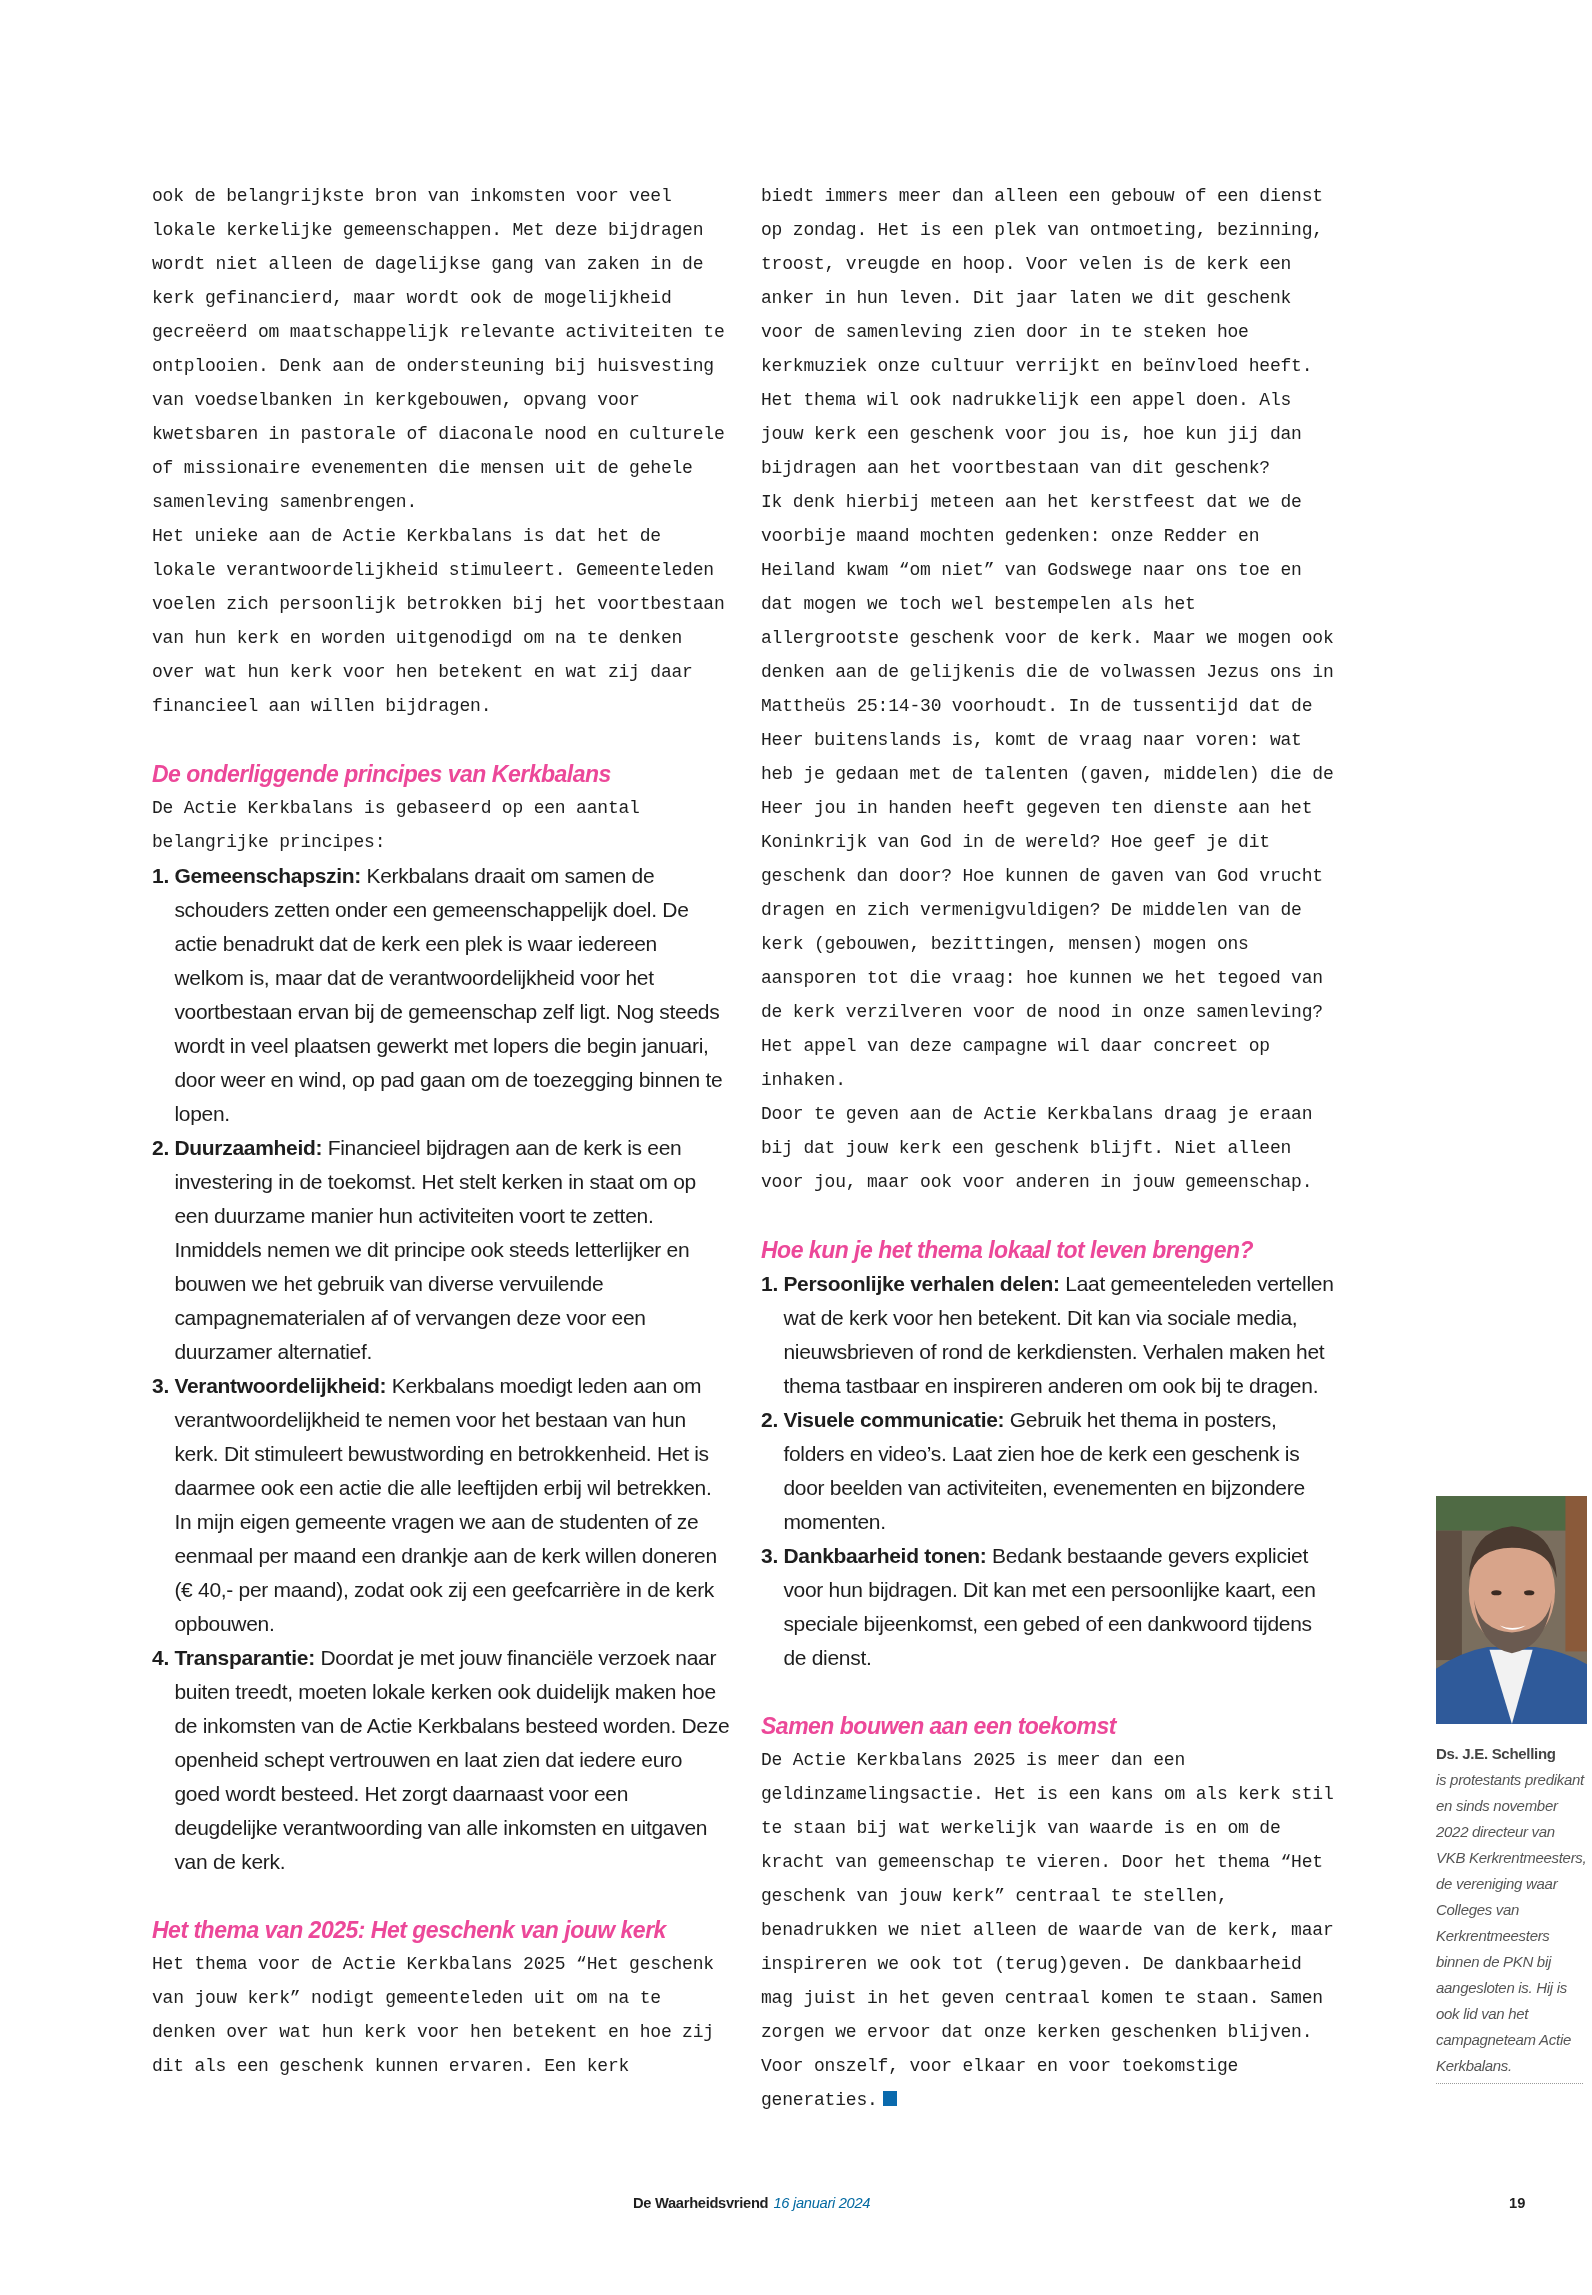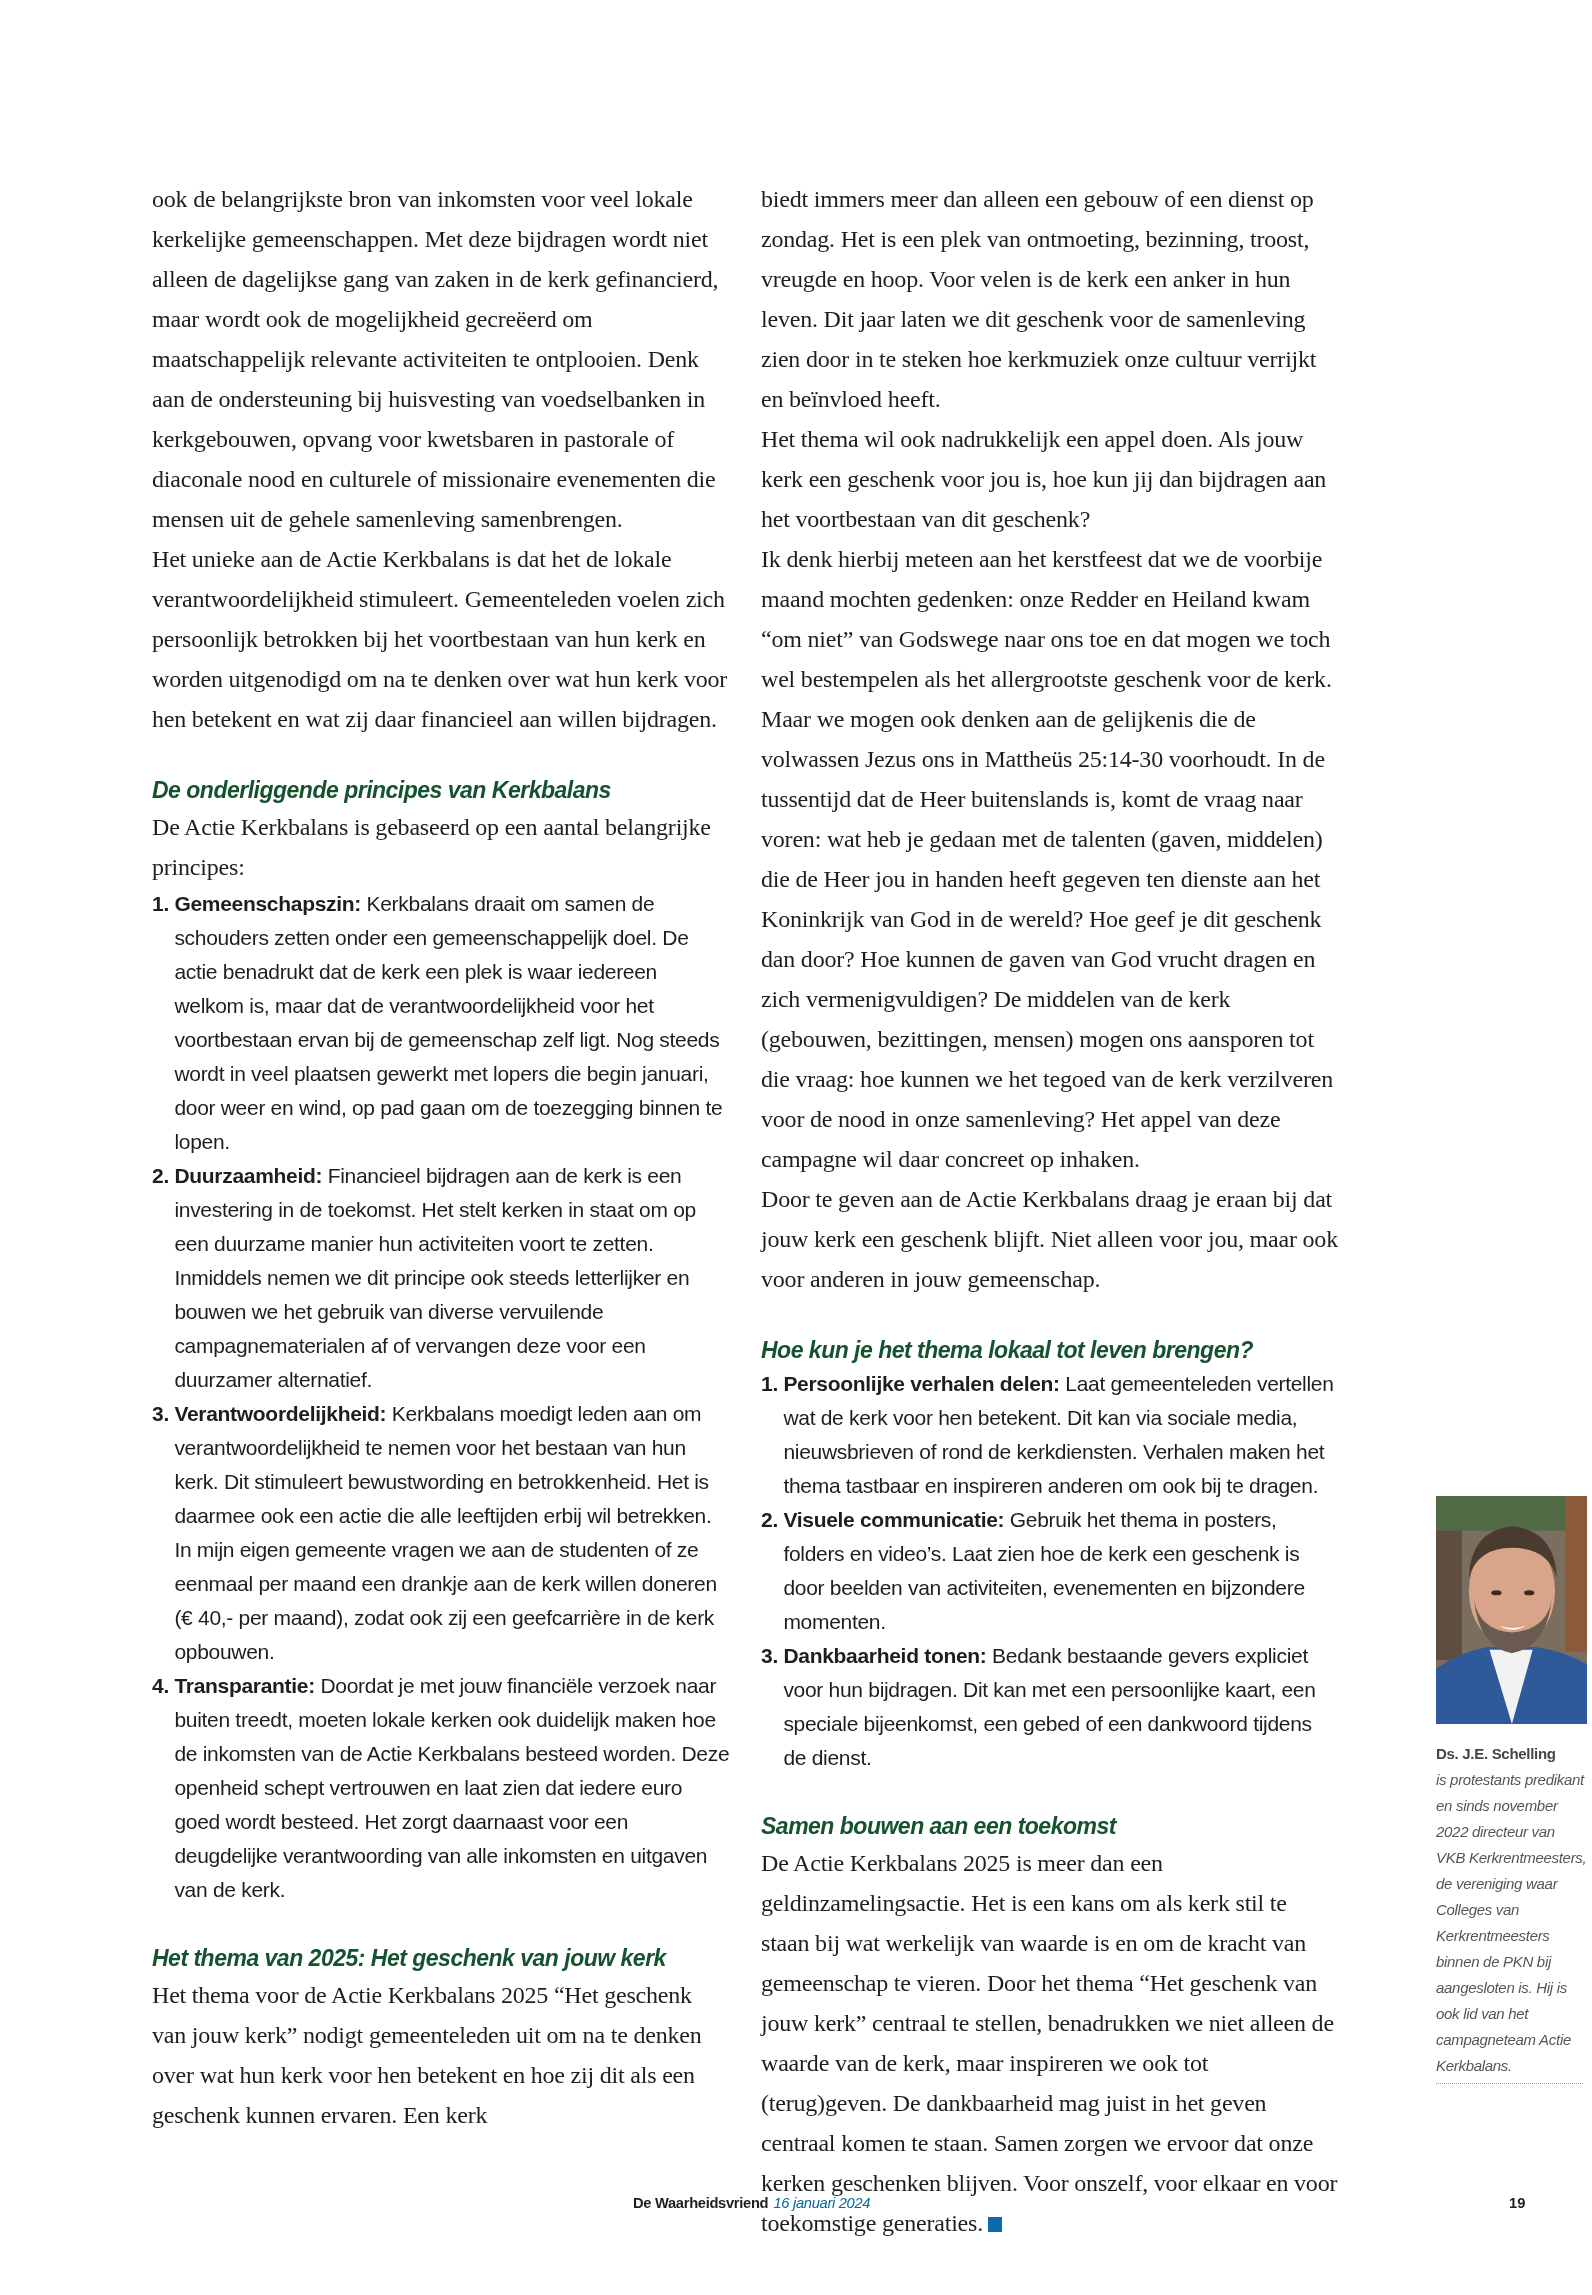--- a/index.html
+++ b/index.html
@@ -1,26 +1,26 @@
 <!DOCTYPE html>
 <html style="font-size:14px"><head>
 <meta charset="utf-8">
 <style>
   html, body { margin: 0; padding: 0; background: #ffffff; }
   body { width: 1592px; height: 2295px; position: relative; overflow: hidden; color: #1e1e1e; }
   .col { position: absolute; top: 179px; }
   .col-left { left: 152px; width: 578px; }
   .col-right { left: 761px; width: 578px; }
-  .serif { font-family: Liberation Serif, serif; font-size: 24px; line-height: 40px; letter-spacing: -0.2px; }
+  .serif { font-family: Liberation Mono, monospace; font-size: 18px; line-height: 34px; letter-spacing: -0.2px; }
   .serif p { margin: 0; }
   .sans-list { font-family: "Liberation Sans", "DejaVu Sans", sans-serif; font-size: 21px; line-height: 34px; letter-spacing: -0.3px; margin: 0; padding: 0; list-style: none; }
   .sans-list li { position: relative; padding-left: 22.4px; }
   .sans-list .num { position: absolute; left: 0; top: 0; font-weight: bold; }
   .sans-list .lead { font-weight: bold; }
-  h2.sub { margin: 0; font-family: "Liberation Sans", "DejaVu Sans", sans-serif; font-style: italic; font-weight: bold; color: #14532d; font-size: 23px; line-height: 34px; letter-spacing: -0.5px; }
+  h2.sub { margin: 0; font-family: "Liberation Sans", "DejaVu Sans", sans-serif; font-style: italic; font-weight: bold; color: #ec4899; font-size: 23px; line-height: 34px; letter-spacing: -0.5px; }
   .gap { height: 34px; }
   .end-mark { display: inline-block; width: 14px; height: 14.7px; background: #0a6aad; vertical-align: -0.9px; margin-left: 5.2px; }
   .sidebar { position: absolute; left: 1436px; top: 1496px; width: 151px; }
   .photo { width: 151px; height: 228px; position: relative; overflow: hidden; background: linear-gradient(180deg, #4a6a3c 0%, #6e7a5e 12%, #8a7a6a 30%, #6e5a4a 60%, #3a4a5a 100%); }
   .photo svg { display: block; }
   .bio { margin-top: 17.3px; font-family: "Liberation Sans", "DejaVu Sans", sans-serif; font-size: 15px; line-height: 26px; color: #555; letter-spacing: -0.3px; }
   .bio .name { font-weight: bold; font-style: normal; color: #444; display: block; }
   .bio .desc { font-style: italic; }
   .bio-rule { margin-top: 3.5px; border-top: 1.7px dotted #9a9a9a; width: 147px; }
   .footer { position: absolute; top: 2195px; left: 0; width: 1592px; font-family: "Liberation Sans", "DejaVu Sans", sans-serif; font-size: 14.7px; color: #1e1e1e; }

